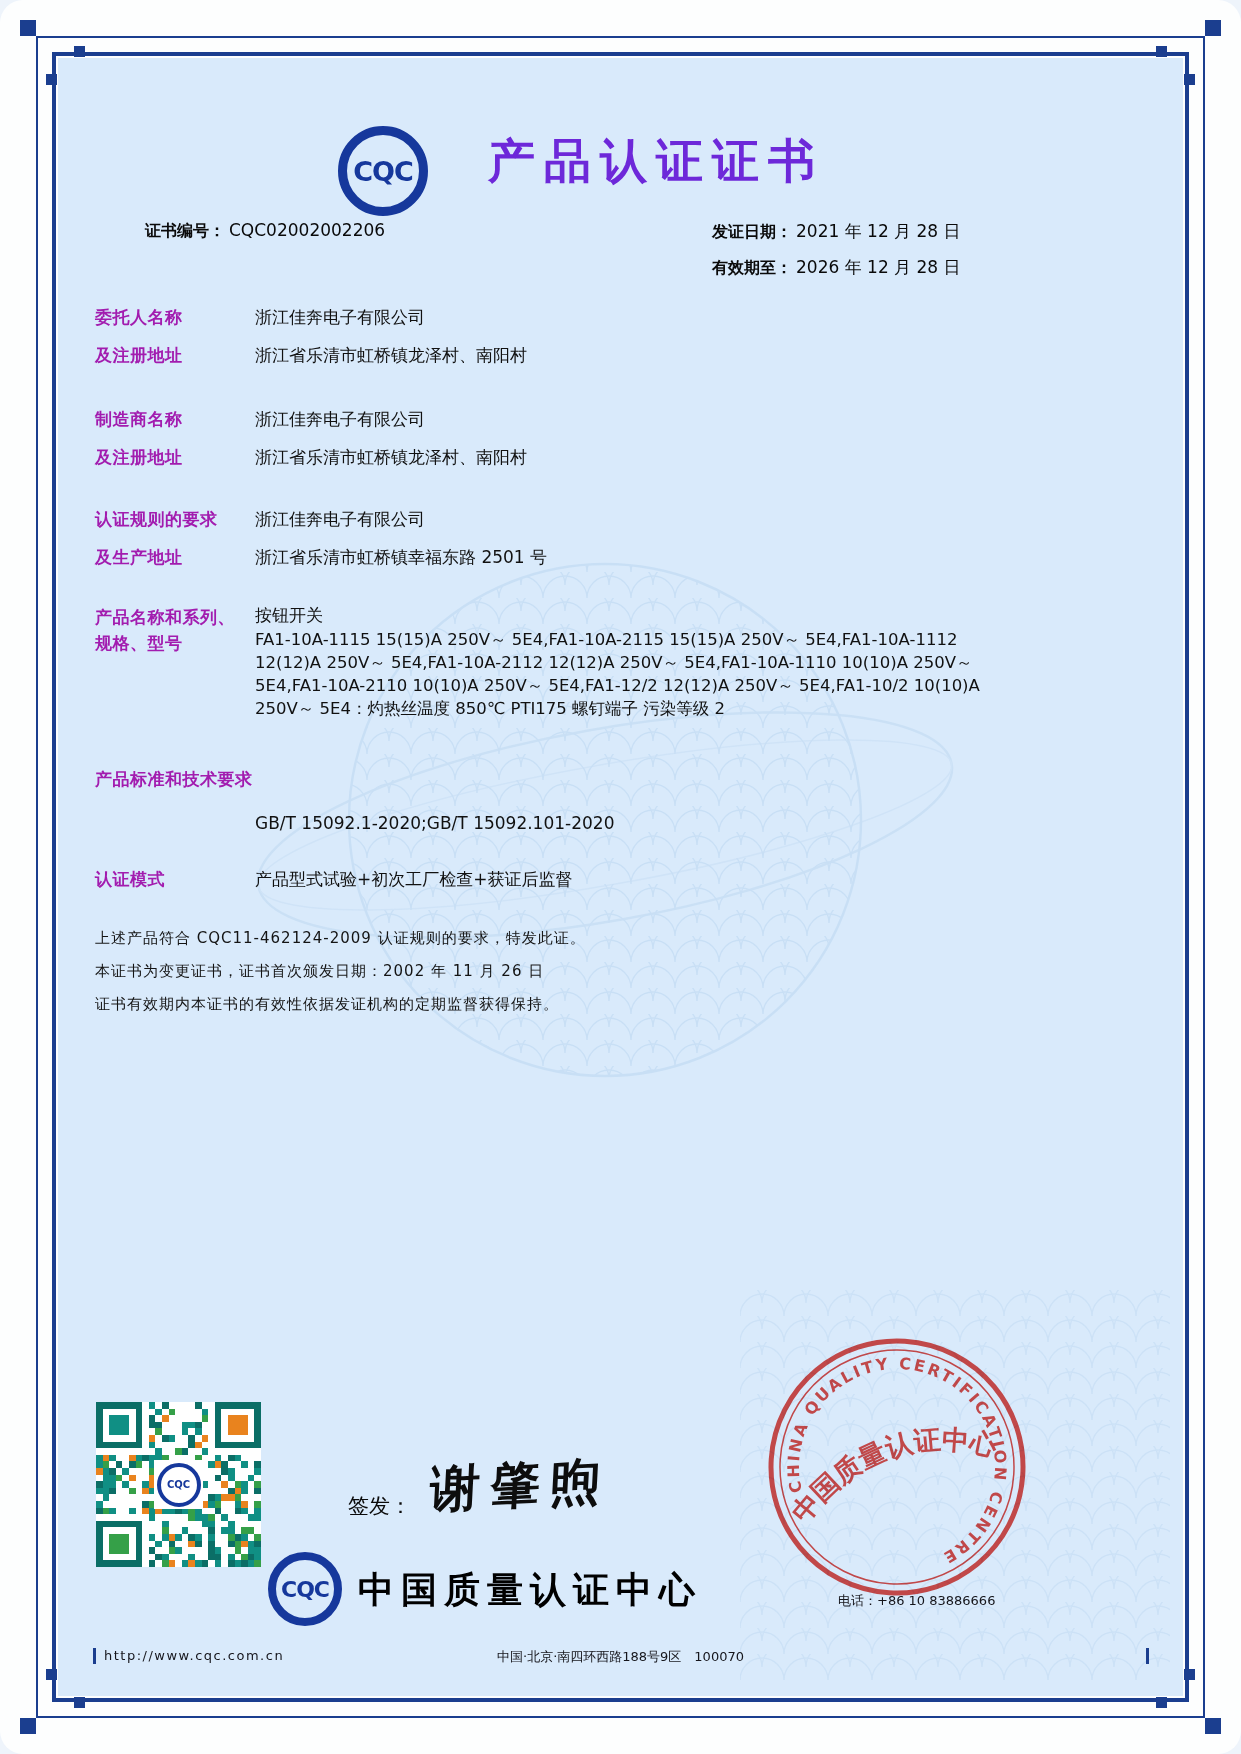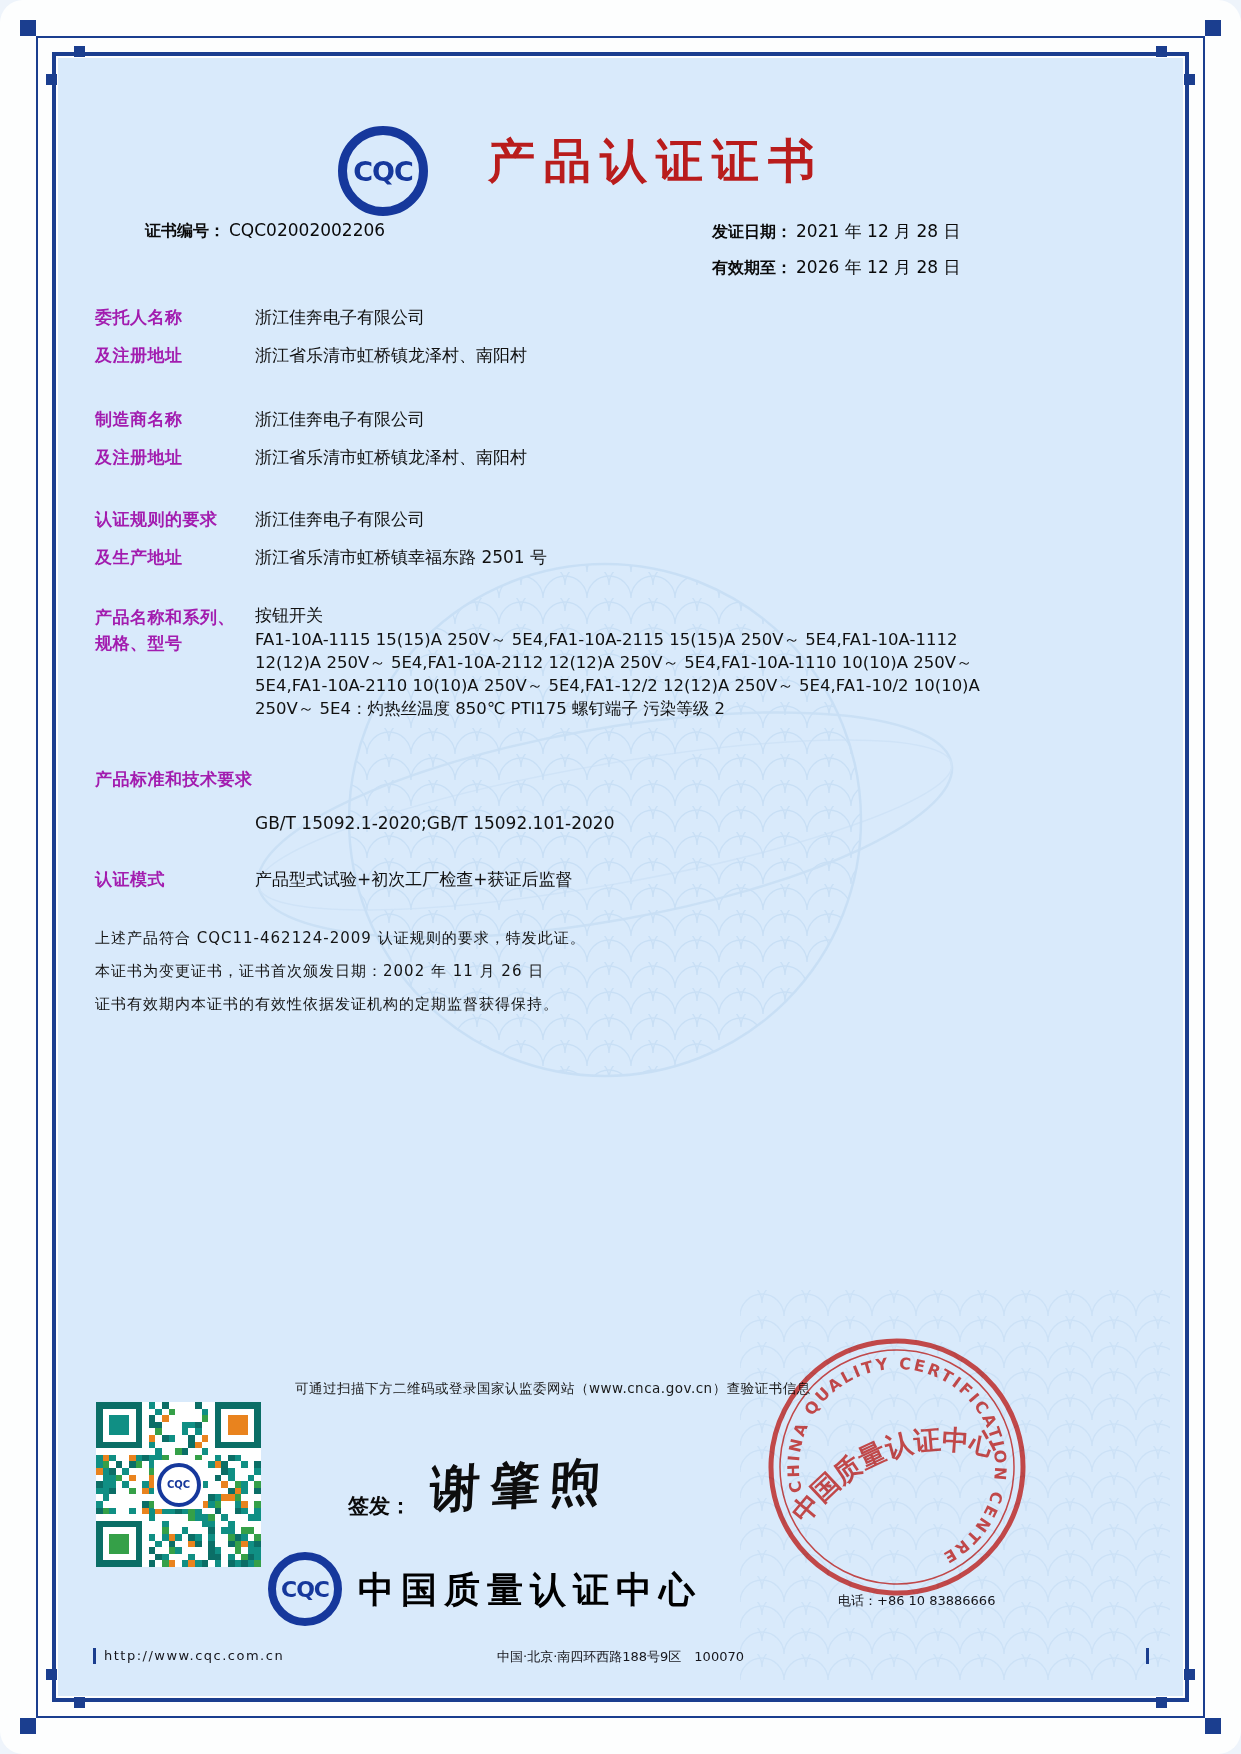--- a/index.html
+++ b/index.html
@@ -6,31 +6,31 @@
   .page{position:relative;width:1241px;height:1754px;background:#fdfefe;overflow:hidden;
         font-family:"DejaVu Sans","Liberation Sans",sans-serif;color:#0a0a0a;border-radius:23px;}
   
   .frame-outer{position:absolute;left:36px;top:36px;right:36px;bottom:36px;border:2px solid #1b3e8f;}
   .frame-inner{position:absolute;left:52px;top:52px;right:52px;bottom:52px;border:4px solid #1b3e8f;}
   .content-bg{position:absolute;left:58px;top:58px;right:58px;bottom:58px;background:#d9eafb;}
   .sq{position:absolute;background:#1b3e8f;}
   
   .logo-ring{position:absolute;border-radius:50%;border:9px solid #16389c;display:flex;align-items:center;justify-content:center;background:transparent;}
   .logo-ring span{font-weight:800;color:#16389c;letter-spacing:-1px;}
-  .page-title{position:absolute;font-size:47px;font-weight:800;letter-spacing:9px;color:#b91c1c;}
+  .page-title{position:absolute;font-size:47px;font-weight:800;letter-spacing:9px;color:#6d28d9;}
   .meta-label{font-weight:800;font-size:16px;text-align:center;}
   .meta-row{position:absolute;display:flex;align-items:baseline;gap:4px;font-size:17px;}
   
   .lbl{position:absolute;left:95px;font-size:17px;font-weight:800;color:#a21caf;letter-spacing:.5px;}
   .val{position:absolute;left:255px;font-size:17px;color:#111;}
   .models{width:760px;font-size:16.5px;line-height:23px;word-break:break-word;}
   .statements{position:absolute;left:95px;font-size:15px;line-height:33px;letter-spacing:1px;color:#141414;}
   
   .scan-note{position:absolute;font-size:13.5px;color:#1a1a1a;letter-spacing:.5px;}
-  .sign-label{position:absolute;font-size:21px;font-weight:700;}
+  .sign-label{position:absolute;font-size:21px;font-weight:400;}
   .signature{position:absolute;font-size:50px;font-weight:800;transform:rotate(-3deg) skewX(-6deg);letter-spacing:10px;color:#0d0d0d;}
   .org-name{position:absolute;font-size:36px;font-weight:700;letter-spacing:7px;color:#000;}
   .footer-text{position:absolute;font-size:13px;color:#15151b;}
   .tick{position:absolute;width:3px;height:16px;background:#1b3e8f;}
   .qr-wrap{position:absolute;width:165px;height:165px;background:#fff;}
   .qr-center{position:absolute;left:58px;top:58px;width:49px;height:49px;background:#fff;display:flex;align-items:center;justify-content:center;}
   .qr-mini-ring{width:36px;height:36px;border-radius:50%;border:4px solid #16389c;display:flex;align-items:center;justify-content:center;}
   .qr-mini-ring span{font-size:10px;font-weight:800;color:#16389c;}
   .stamp{position:absolute;opacity:.9;mix-blend-mode:multiply;transform:rotate(-18deg);}
   .watermark{position:absolute;opacity:.5;}
@@ -121,21 +121,20 @@
 
   <div class="lbl" style="top:868px">认证模式</div>
   <div class="val" style="top:868px">产品型式试验+初次工厂检查+获证后监督</div>
 
   <div class="statements" style="top:922px">
     <div>上述产品符合 CQC11-462124-2009 认证规则的要求，特发此证。</div>
     <div>本证书为变更证书，证书首次颁发日期：2002 年 11 月 26 日</div>
     <div>证书有效期内本证书的有效性依据发证机构的定期监督获得保持。</div>
   </div>
 
-  <div class="scan-note" style="left:295px;top:1380px">可通过扫描下方二维码或登录国家认监委网站（www.cnca.gov.cn）查验证书信息</div>
 
   <div class="qr-wrap" style="left:96px;top:1402px" id="qr">
       <svg width="165" height="165" viewBox="0 0 25 25" shape-rendering="crispEdges" style="position: absolute; left: 0px; top: 0px;">
         <rect x="0" y="0" width="25" height="25" fill="#ffffff"></rect>
         <rect x="8" y="0" width="1" height="1" fill="#108f84"></rect>
         <rect x="10" y="0" width="1" height="1" fill="#0b6e66"></rect>
         <rect x="15" y="0" width="1" height="1" fill="#0b6e66"></rect>
         <rect x="9" y="1" width="1" height="1" fill="#108f84"></rect>
         <rect x="11" y="1" width="1" height="1" fill="#35a048"></rect>
         <rect x="16" y="1" width="1" height="1" fill="#108f84"></rect>

